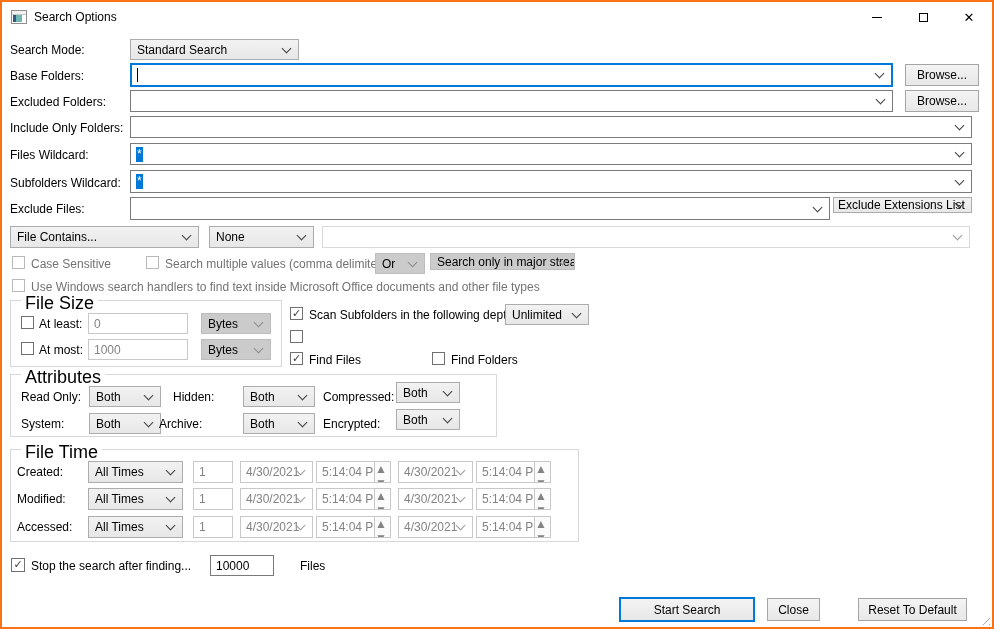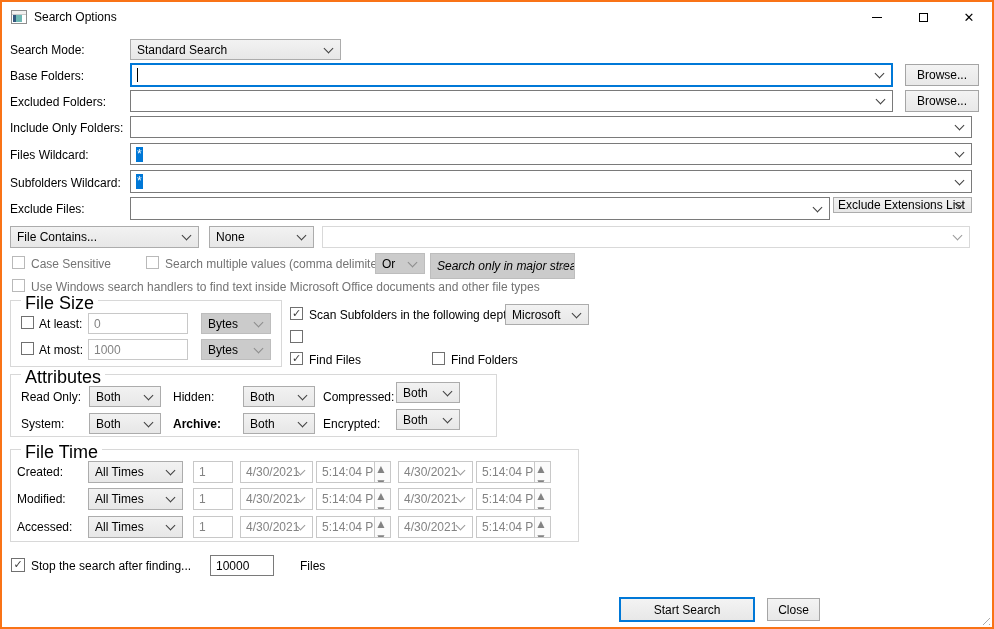--- a/index.html
+++ b/index.html
@@ -78,21 +78,21 @@
       <div class="wbtn">
           <div class="max-ic"></div>
         </div>
       <div class="wbtn">
           <div class="cls-ic">✕</div>
         </div>
     </div>
   </div>
 
   <div class="lbl" style="left:8px; top:41px;">Search Mode:</div>
-  <div class="dd" style="left:128px; top:37px; width:211px; height:21px;text-align:center;">
+  <div class="dd" style="left:128px; top:37px; width:169px; height:21px;text-align:center;">
     <span>Standard Search</span>
     <i class="chev"></i>
   </div>
 
   <div class="lbl" style="left:8px; top:67px;">Base Folders:</div>
   <div class="ec focus" style="left:128px; top:61px; width:763px; height:24px;">
     <span class="caret"></span>
     <span></span>
     <i class="chev"></i>
   </div>
@@ -147,21 +147,21 @@
   </div>
 
   <div class="cb off" style="left:10px; top:254px;"></div>
   <div class="lbl gray" style="left:29px; top:255px;">Case Sensitive</div>
   <div class="cb off" style="left:144px; top:254px;"></div>
   <div class="lbl gray" style="left:163px; top:255px;">Search multiple values (comma delimited)</div>
   <div class="dd off" style="left:373px; top:251px; width:50px; height:21px;">
     <span>Or</span>
     <i class="chev"></i>
   </div>
-  <div class="dd off" style="left:428px; top:251px; width:145px; height:26px;font-style:italic;">
+  <div class="dd off" style="left:428px; top:251px; width:145px; height:17px;">
     <span>Search only in major strea</span>
     <i class="chev"></i>
   </div>
 
   <div class="cb off" style="left:10px; top:277px;"></div>
   <div class="lbl gray" style="left:29px; top:278px;">Use Windows search handlers to find text inside Microsoft Office documents and other file types</div>
 
   <div class="group" style="left:8px; top:298px; width:272px; height:67px;">
     <div class="gleg">File Size</div>
     <div class="cb gitem" style="left:10px; top:15px;"></div>
@@ -178,21 +178,21 @@
       <span>Bytes</span>
       <i class="chev"></i>
     </div>
   </div>
 
   <div class="cb" style="left:288px; top:305px;">
       <span class="mark">✓</span>
     </div>
   <div class="lbl" style="left:307px; top:306px;">Scan Subfolders in the following depth:</div>
   <div class="dd" style="left:503px; top:302px; width:84px; height:21px;">
-    <span>Microsoft</span>
+    <span>Unlimited</span>
     <i class="chev"></i>
   </div>
   <div class="cb" style="left:288px; top:328px;"></div>
   <div class="cb" style="left:288px; top:350px;">
       <span class="mark">✓</span>
     </div>
   <div class="lbl" style="left:307px; top:351px;">Find Files</div>
   <div class="cb" style="left:430px; top:350px;"></div>
   <div class="lbl" style="left:449px; top:351px;">Find Folders</div>
 
@@ -213,21 +213,21 @@
     <div class="dd gitem" style="left:385px; top:7px; width:64px; height:21px;">
       <span>Both</span>
         <i class="chev"></i>
     </div>
 
     <div class="lbl" style="left:10px; top:42px;">System:</div>
     <div class="dd gitem" style="left:78px; top:38px; width:72px; height:21px;">
       <span>Both</span>
         <i class="chev"></i>
     </div>
-    <div class="lbl" style="left:162px; top:42px;font-weight:bold;">Archive:</div>
+    <div class="lbl" style="left:148px; top:42px;">Archive:</div>
     <div class="dd gitem" style="left:232px; top:38px; width:72px; height:21px;">
       <span>Both</span>
         <i class="chev"></i>
     </div>
     <div class="lbl" style="left:312px; top:42px;">Encrypted:</div>
     <div class="dd gitem" style="left:385px; top:34px; width:64px; height:21px;">
       <span>Both</span>
         <i class="chev"></i>
     </div>
   </div>
@@ -325,15 +325,16 @@
 
   <div class="cb" style="left:9px; top:556px; width:14px; height:14px;">
       <span class="mark">✓</span>
     </div>
   <div class="lbl" style="left:29px; top:557px;">Stop the search after finding...</div>
   <div class="tf on" style="left:208px; top:553px; width:64px; height:21px;">10000</div>
   <div class="lbl" style="left:282px; top:557px;margin-left:16px;">Files</div>
 
   <div class="btn def" style="left:617px; top:595px; width:136px; height:25px;">Start Search</div>
   <div class="btn" style="left:765px; top:596px; width:53px; height:23px;">Close</div>
+  <div class="btn" style="left:856px; top:596px; width:109px; height:23px;">Reset To Default</div>
 
   <div id="grip"></div>
 </div>
 
 </body></html>

